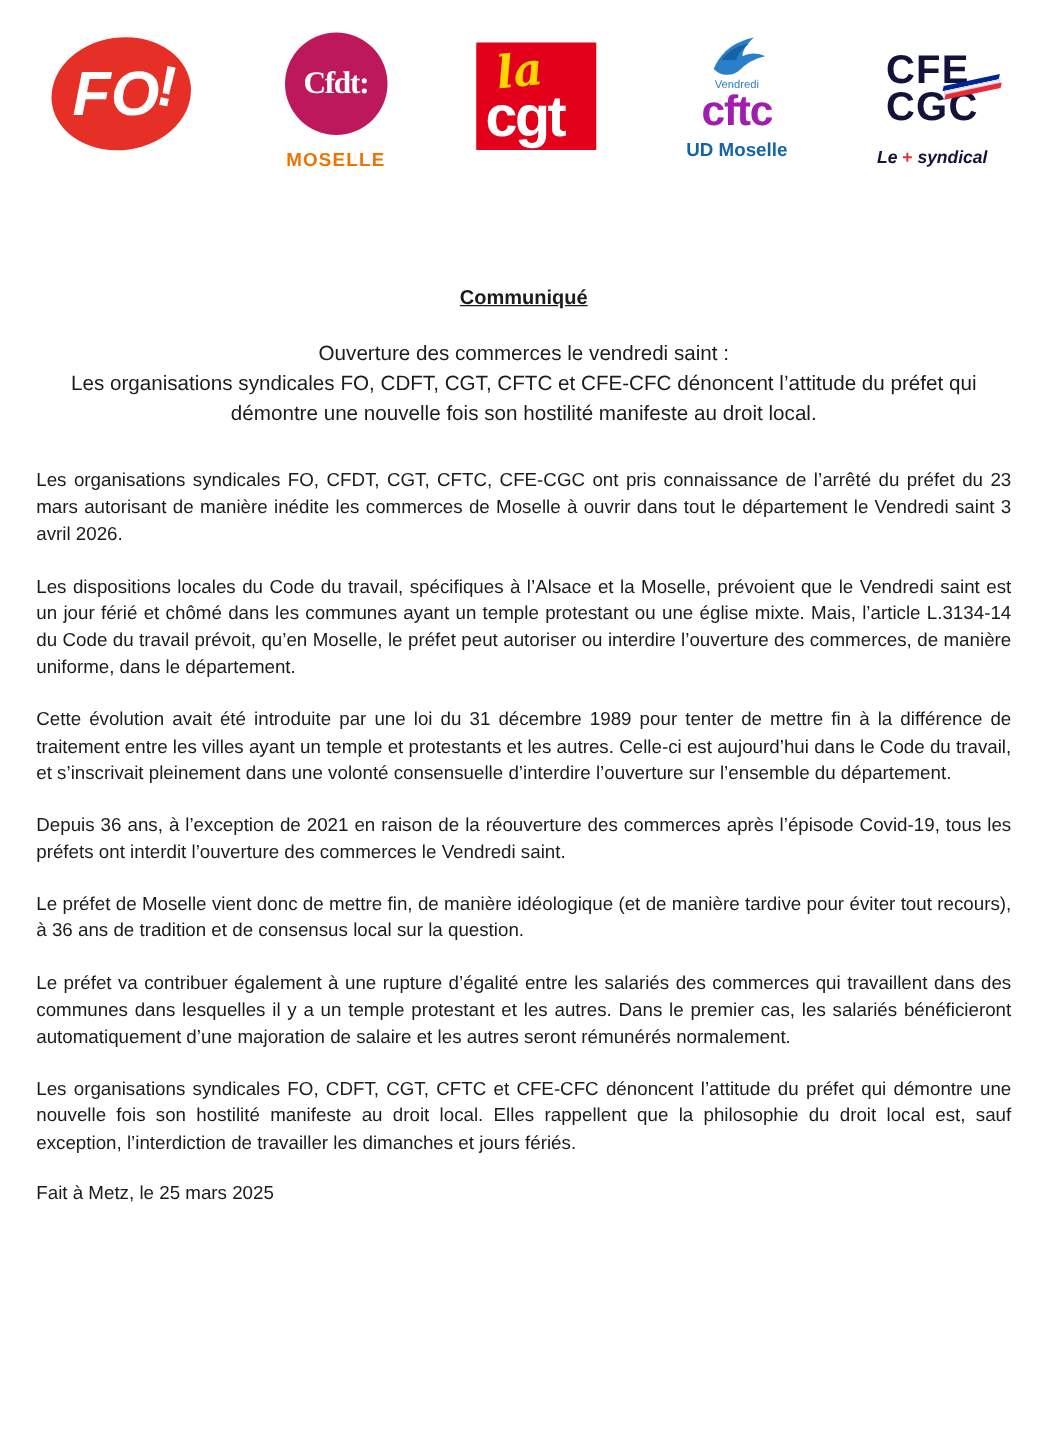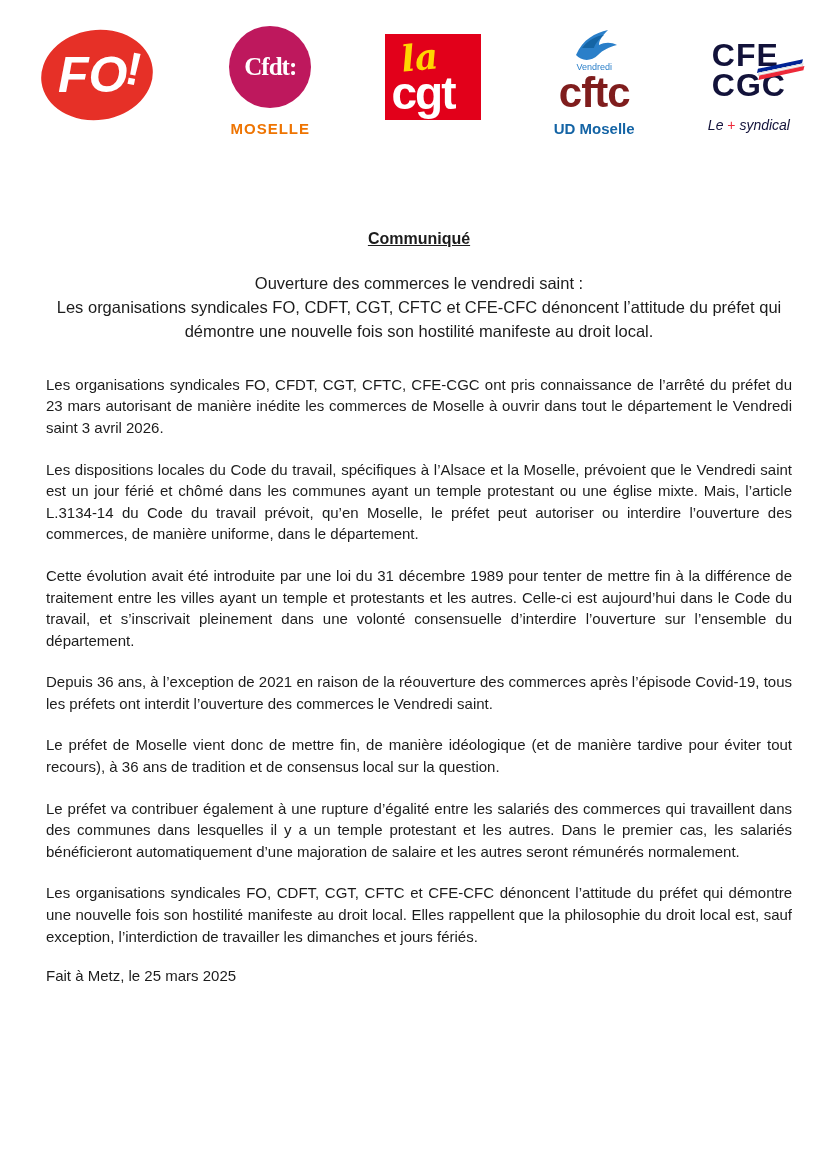--- a/index.html
+++ b/index.html
@@ -55,21 +55,21 @@
     transform: rotate(-6deg);
   }
   .cgt-text {
     position: absolute; bottom: 0px; left: 7px;
     color: #ffffff; font-size: 46px; font-weight: bold; letter-spacing: -2px;
   }
 
   
   .cftc-logo { margin-top: 2px; }
   .cftc-small { color: #2a7fc9; font-size: 9px; margin-top: -2px; }
-  .cftc-text { color: #7f1d1d; font-weight: bold; font-size: 42px; letter-spacing: -1px; line-height: 1; }
+  .cftc-text { color: #a21caf; font-weight: bold; font-size: 34px; letter-spacing: -1px; line-height: 1; }
   .cftc-region { color: #1464a5; font-size: 15px; font-weight: bold; margin-top: 6px; }
 
   
   .cfecgc { margin-top: 14px; align-items: center; }
   .cfecgc-block { position: relative; text-align: left; }
   .cfecgc-line {
     display: block;
     font-size: 32px; font-weight: bold; color: #12123a;
     line-height: 0.95; letter-spacing: 1px;
   }
@@ -77,26 +77,26 @@
     position: absolute; right: -18px; top: 24px;
     width: 46px; height: 14px;
     transform: rotate(-12deg);
   }
   .cfecgc-flag i { display: block; height: 4px; transform: skewX(-25deg); }
   .flag-blue  { background: #002395; }
   .flag-white { background: #ffffff; border: 1px solid #d6d6d6; height: 3px !important; }
   .flag-red   { background: #ed2939; }
   .cfecgc-tagline {
     margin-top: 16px;
-    font-style: italic; font-size: 14px; color: #12123a; font-weight: normal;
+    font-style: italic; font-size: 14px; color: #12123a; font-weight: bold;
   }
   .cfecgc-tagline .plus { color: #ed2939; font-style: normal; }
 
   
-  .doc { padding: 0 46px; }
+  .doc { padding: 0 29px; }
   .doc-title {
     margin-top: 72px;
     text-align: center;
     font-weight: bold;
     font-size: 16px;
     text-decoration: underline;
   }
   .doc-heading {
     margin-top: 24px;
     text-align: center;

